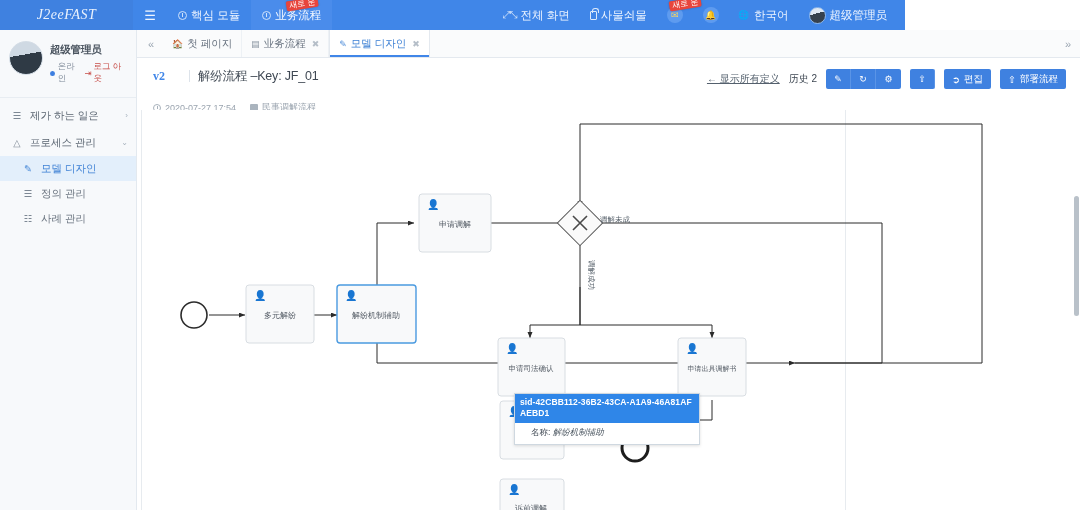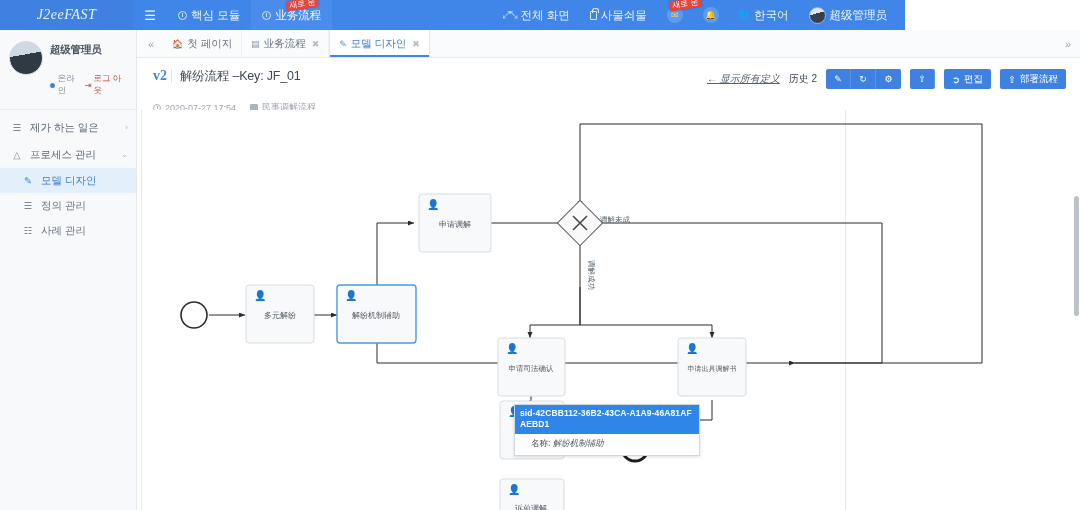--- a/index.html
+++ b/index.html
@@ -87,21 +87,21 @@
     background: #f7f9fb; border-right: 1px solid #e3e9ef;
   }
   .profile { padding: 11px 9px 9px 9px; display: flex; gap: 7px; }
   .avatar-lg {
     width: 34px; height: 34px; border-radius: 50%; flex: 0 0 34px;
     background: linear-gradient(170deg,#cfd9e3 0 40%, #2f3a45 40% 100%);
     border: 1px solid #d4dde6;
   }
   .pinfo { padding-top: 2px; }
   .pname { font-size: 10.5px; color: #4b5560; font-weight: bold; letter-spacing: -.2px; }
-  .pmeta { margin-top: 16px; display: flex; gap: 3px; align-items: center; font-size: 8.5px; }
+  .pmeta { margin-top: 4px; display: flex; gap: 3px; align-items: center; font-size: 8.5px; }
   .pstatus { color: #7b8796; display: flex; align-items: center; gap: 3px; }
   .pstatus::before {
     content: ""; width: 5px; height: 5px; border-radius: 50%;
     background: #3d7fe0; display: inline-block;
   }
   .plogout { color: #c84f4a; display: flex; align-items: center; gap: 2px; }
   .sdivider { height: 1px; background: #e8edf2; margin: 3px 0 4px 0; }
   .menu-item {
     height: 27px; display: flex; align-items: center; gap: 7px;
     padding: 0 8px 0 11px; font-size: 10.5px; color: #5a6571;
@@ -142,22 +142,22 @@
   .tab.active .tico { color: #4a8ad8; }
   .tab .x { font-size: 9px; color: #b5bec8; margin-left: 2px; }
   
   .page {
     position: absolute; left: 137px; top: 58px; width: 943px; height: 452px;
     background: #fff;
   }
   .phead { position: relative; height: 52px; padding: 10px 16px 0 16px; }
   .ptitle-row { display: flex; align-items: baseline; gap: 0; }
   .vbadge {
-    font-size: 14px; color: #4086e8; font-weight: bold;
-    font-family: "Liberation Serif", serif; padding-right: 4px;
+    font-size: 12px; color: #4086e8; font-weight: bold;
+    font-family: "Liberation Serif", serif; padding-right: 24px;
     border-right: 1px solid #dde3ea; margin-right: 8px; line-height: 1;
   }
   .ptitle { font-size: 12.5px; color: #3f4853; font-weight: normal; letter-spacing: -.2px; }
   .pmeta-row {
     margin-top: 16px; display: flex; align-items: center; gap: 14px;
     font-size: 9px; color: #9aa4af;
   }
   .pmeta-row span.it { display: flex; align-items: center; gap: 4px; }
   .clock {
     width: 8px; height: 8px; border: 1px solid #a8b2bc; border-radius: 50%;
@@ -168,21 +168,20 @@
     width: 1px; height: 3px; background: #a8b2bc;
   }
   .book { width: 8px; height: 7px; background: #aab4be; border-radius: 1px; display:inline-block; }
   .ptools {
     position: absolute; right: 14px; top: 11px;
     display: flex; align-items: center; gap: 9px;
   }
   .link-all {
     font-size: 10px; color: #54606d; text-decoration: underline;
     white-space: nowrap;
-    font-style: italic;
   }
   .hist { font-size: 10px; color: #3f4853; font-weight: normal; white-space: nowrap; }
   .btngrp { display: flex; border-radius: 2px; overflow: hidden; }
   .ibtn {
     width: 25px; height: 20px; background: #3f81e0; color: #fff;
     display: flex; align-items: center; justify-content: center;
     font-size: 9px; border-right: 1px solid #5a94e6;
   }
   .ibtn:last-child { border-right: none; }
   .ibtn.solo { border-radius: 2px; }
@@ -200,21 +199,21 @@
     position: absolute; left: 4px; top: 0px; width: 705px; height: 400px;
     border-left: 1px solid #e7ebef; border-right: 1px solid #e7ebef;
   }
   svg.bpmn { position: absolute; left: 0; top: 0; }
   .scrollbar-v {
     position: absolute; right: 1px; top: 86px; width: 5px; height: 120px;
     background: #b9c1c9; border-radius: 3px;
   }
   
   .tip {
-    position: absolute; left: 377px; top: 294px; width: 186px;
+    position: absolute; left: 377px; top: 283px; width: 186px;
     background: #fff; border: 1px solid #cfd8e0;
     box-shadow: 0 1px 3px rgba(0,0,0,.13); font-size: 8.5px;
   }
   .tip-head {
     background: #2f86e8; color: #fff; font-weight: bold;
     padding: 3px 5px; line-height: 1.35; letter-spacing: .1px;
     word-break: break-all;
   }
   .tip-body { padding: 4px 5px 5px 16px; color: #4e5963; font-style: italic; }
   .tip-body b { font-style: normal; font-weight: normal; color: #3f4853; }

